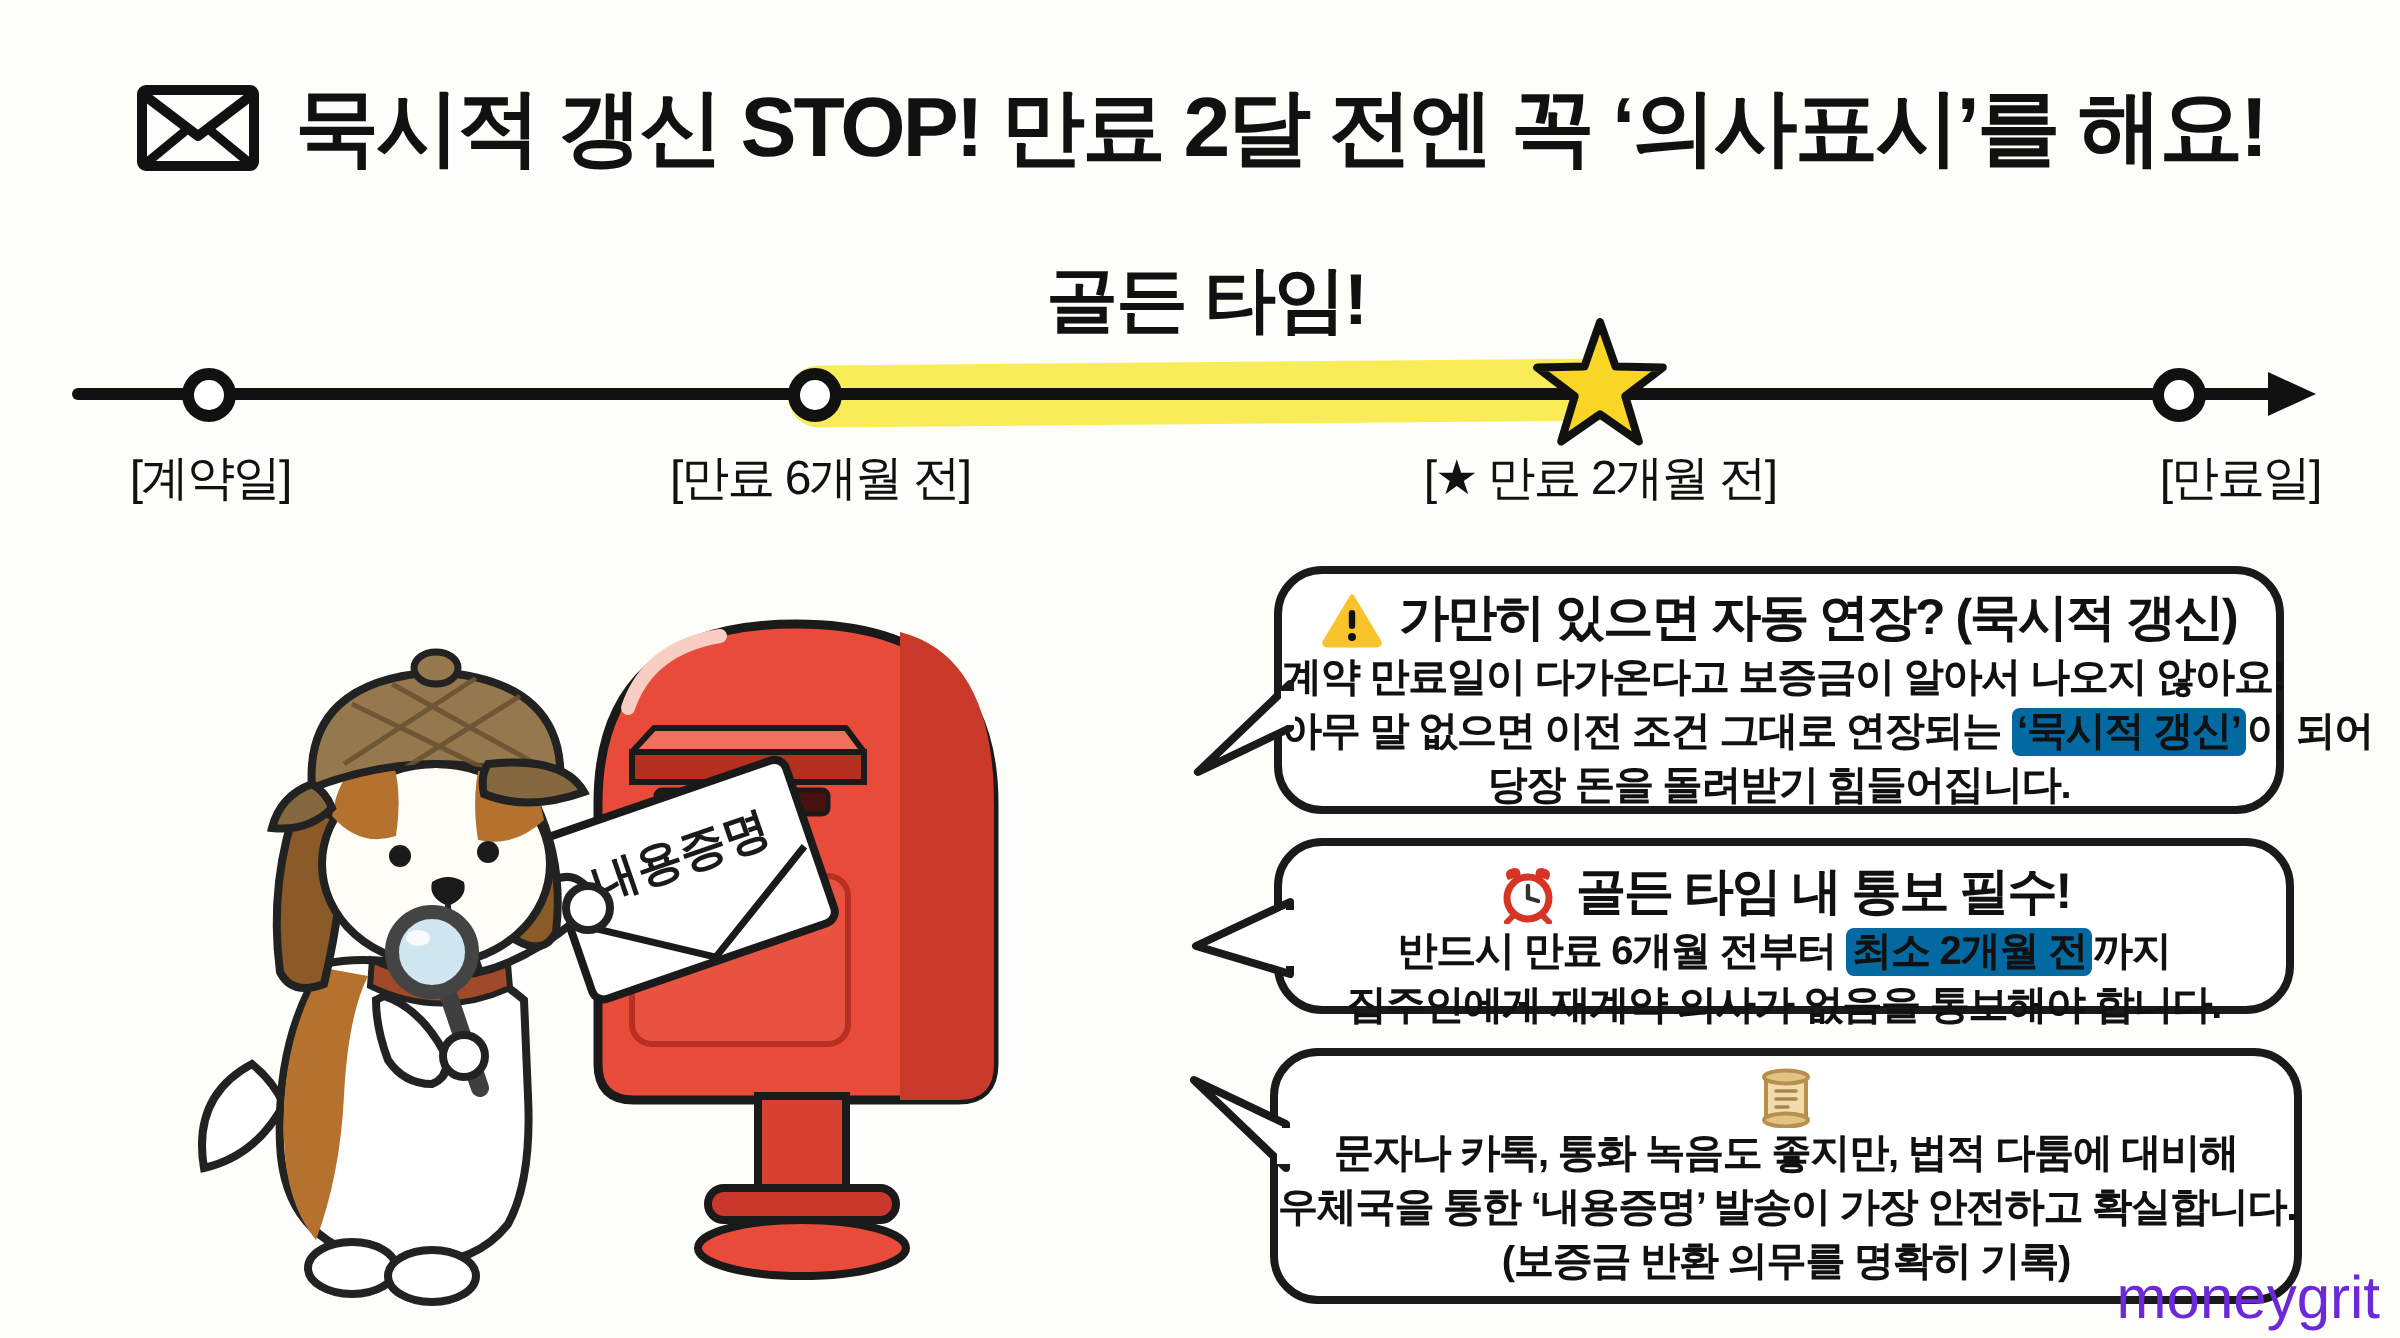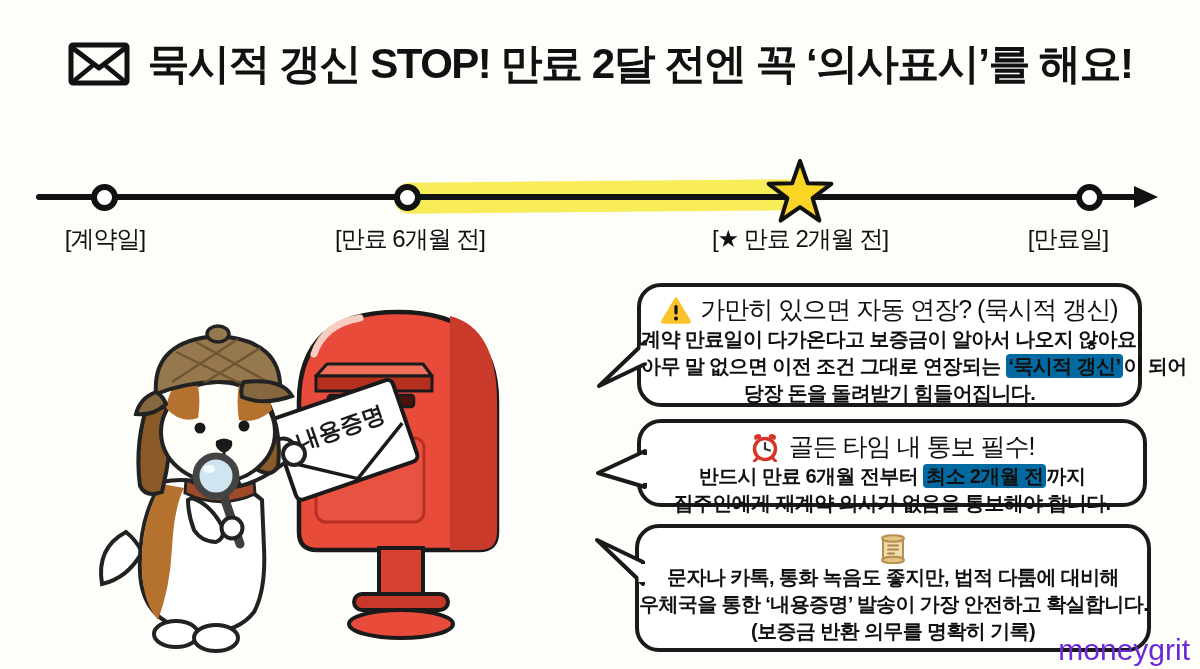--- a/index.html
+++ b/index.html
@@ -17,57 +17,58 @@
   .tline{position:absolute;left:36px;top:194px;width:1102px;height:6px;background:#111;border-radius:3px;}
   .tarrow{position:absolute;left:1134px;top:186px;width:0;height:0;border-left:24px solid #111;border-top:11px solid transparent;border-bottom:11px solid transparent;}
   .tl-node{position:absolute;top:184px;width:15px;height:15px;background:#fff;border:6px solid #111;border-radius:50%;}
   .tl-star{position:absolute;left:765px;top:158px;width:70px;height:70px;}
   .tl-label{position:absolute;top:223px;transform:translateX(-50%);font-size:24px;font-weight:400;letter-spacing:-1px;white-space:nowrap;}
   
   .illus{position:absolute;left:92px;top:290px;width:476px;height:372px;}
   
   .bubble{position:absolute;background:#fff;border:4px solid #1a1a1a;border-radius:24px;text-align:center;box-sizing:border-box;}
   .tail{position:absolute;left:-46px;width:52px;height:52px;overflow:visible;}
-  .b-head{display:flex;justify-content:center;align-items:center;gap:9px;font-size:25px;font-weight:400;letter-spacing:-1px;line-height:33px;white-space:nowrap;}
+  .b-head{display:flex;justify-content:center;align-items:center;gap:9px;font-size:25px;font-weight:700;letter-spacing:-1px;line-height:33px;white-space:nowrap;}
   .b-line{font-size:20px;font-weight:600;letter-spacing:-.6px;line-height:27px;white-space:nowrap;}
   .hl{background:#0369a1;padding:1px 3px;border-radius:4px;font-weight:800;}
   .hicon{width:30px;height:30px;flex:0 0 auto;}
   
   .watermark{position:absolute;right:10px;top:633px;font-size:30px;font-weight:400;color:#6d28d9;letter-spacing:0;}
 </style>
 </head>
 <body>
 
 <div class="canvas">
 
   <div class="title-row">
     <svg class="env-icon" viewBox="0 0 64 48">
       <rect x="4" y="5" width="56" height="38" rx="2" fill="none" stroke="#111" stroke-width="5"></rect>
       <path d="M7,9 L32,28 L57,9" fill="none" stroke="#111" stroke-width="5" stroke-linejoin="round" stroke-linecap="round"></path>
       <path d="M8,40 L25,26 M56,40 L39,26" fill="none" stroke="#111" stroke-width="4.5" stroke-linecap="round"></path>
     </svg>
     <div class="title">묵시적 갱신 STOP! 만료 2달 전엔 꼭 ‘의사표시’를 해요!</div>
   </div>
 
+  <div class="golden">골든 타임!</div>
   <div class="band"></div>
   <div class="tline"></div>
   <div class="tarrow"></div>
 
   <div class="tl-node" style="left:91px"></div>
   <div class="tl-node" style="left:394px"></div>
   <div class="tl-node" style="left:1076px"></div>
 
   <svg class="tl-star" viewBox="0 0 70 70">
     <polygon points="35,3 42.8,25.3 66.4,25.8 47.6,40.1 54.4,62.7 35,49.2 15.6,62.7 22.4,40.1 3.6,25.8 27.2,25.3" fill="#F9D525" stroke="#111" stroke-width="4" stroke-linejoin="round"></polygon>
   </svg>
 
   <div class="tl-label" style="left:105px">[계약일]</div>
   <div class="tl-label" style="left:410px">[만료 6개월 전]</div>
   <div class="tl-label" style="left:800px">[★ 만료 2개월 전]</div>
-  <div class="tl-label" style="left:1068px">[만료일]</div>
+  <div class="tl-label" style="left:1120px">[만료일]</div>
 
   <svg class="illus" viewBox="0 0 476 372">
 
     <g>
       <path d="M207,112 Q207,22 306,22 Q405,22 405,112 L405,242 Q405,260 387,260 L225,260 Q207,260 207,242 Z" fill="#E94B3B" stroke="#1a1a1a" stroke-width="4.5"></path>
       <path d="M358,26 Q405,38 405,112 L405,242 Q405,260 387,260 L358,260 Z" fill="#C93A2B"></path>
       <path d="M222,64 Q232,34 268,28" fill="none" stroke="#F8CDC4" stroke-width="7" stroke-linecap="round"></path>
       <polygon points="224,86 340,86 331,74 235,74" fill="#F0705B" stroke="#1a1a1a" stroke-width="3" stroke-linejoin="round"></polygon>
       <rect x="224" y="86" width="116" height="15" fill="#B5301F" stroke="#1a1a1a" stroke-width="3"></rect>
       <rect x="236" y="105" width="86" height="12" rx="3" fill="#4A120C" stroke="#1a1a1a" stroke-width="2.5"></rect>

